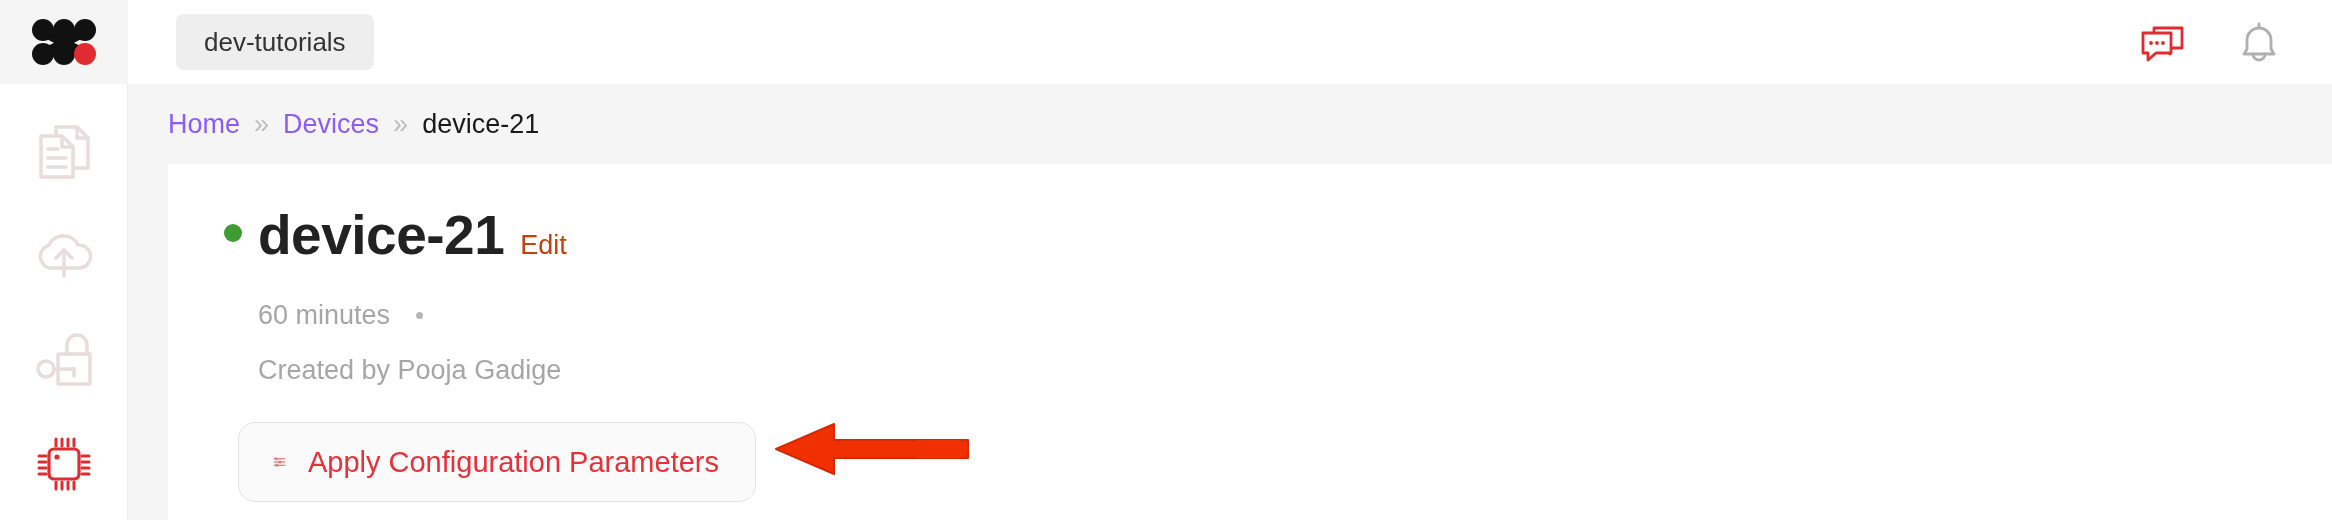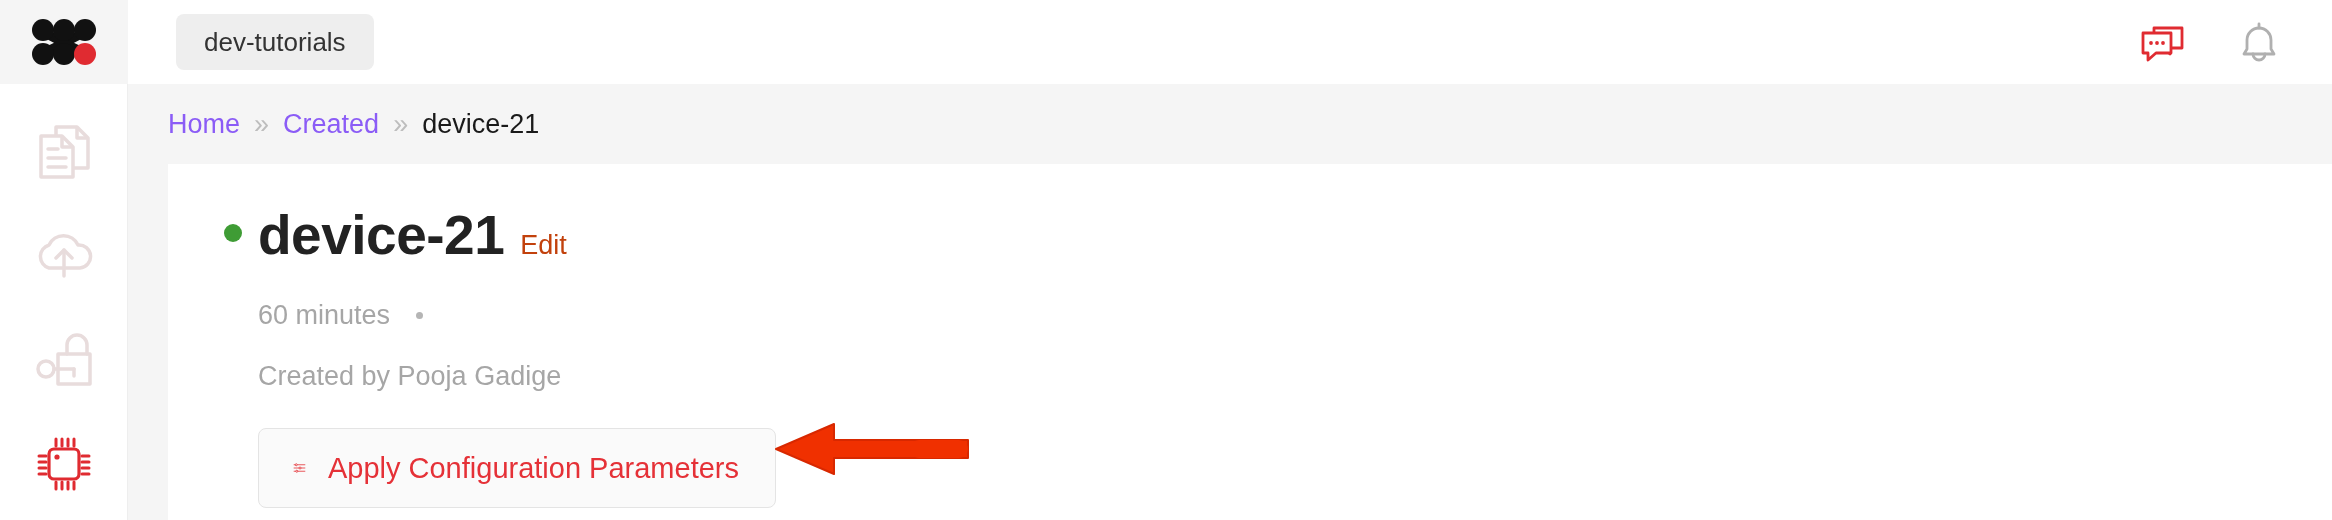--- a/index.html
+++ b/index.html
@@ -200,32 +200,32 @@
 
   .meta-dot {
     width: 7px;
     height: 7px;
     border-radius: 50%;
     background: #b5b5b5;
     margin: 0 26px;
     flex: 0 0 7px;
   }
 
-  .meta-line.second { margin-top: 20px; display: block; }
+  .meta-line.second { margin-top: 14px; display: block; }
 
   
   .action-btn {
     margin-top: 32px;
-    margin-left: 34px;
+    margin-left: 14px;
     display: inline-flex;
     align-items: center;
     gap: 22px;
     background: #fafafa;
     border: 1px solid #e4e4e4;
-    border-radius: 8px;
+    border-radius: 17px;
     padding: 20px 36px 20px 34px;
     cursor: pointer;
     width: 518px;
   }
 
   .action-btn-label {
     font-size: 29px;
     color: #e53137;
     white-space: nowrap;
   }
@@ -345,21 +345,21 @@
             <line x1="19" y1="3" x2="19" y2="7" stroke="#b0b0b0" stroke-width="2.8" stroke-linecap="round"></line>
             <path d="M13 33 A6 6 0 0 0 25 33" fill="none" stroke="#b0b0b0" stroke-width="2.8" stroke-linecap="round"></path>
           </svg>
         </div>
       </div>
     </div>
 
     <div class="crumb-bar">
       <span class="crumb">Home</span>
       <span class="crumb-sep">»</span>
-      <span class="crumb">Created</span>
+      <span class="crumb">Devices</span>
       <span class="crumb-sep">»</span>
       <span class="crumb current">device-21</span>
     </div>
 
     <div class="content-wrap">
       <div class="card">
 
         <div class="title-row">
           <span class="status-dot"></span>
           <span class="page-title">device-21</span>

